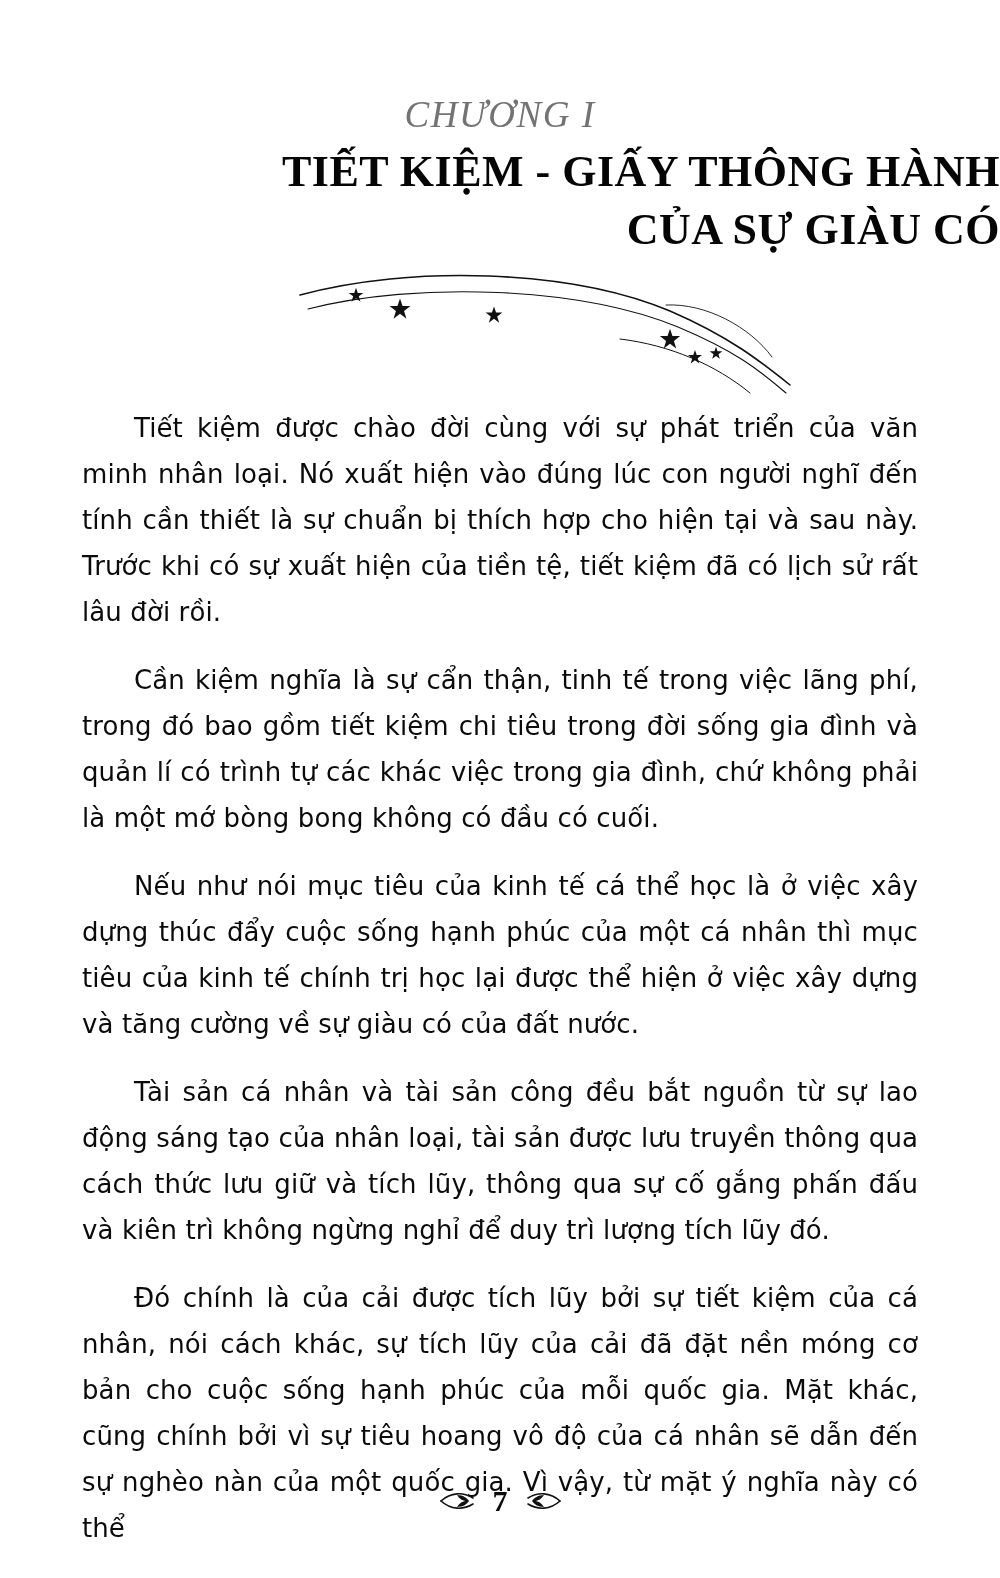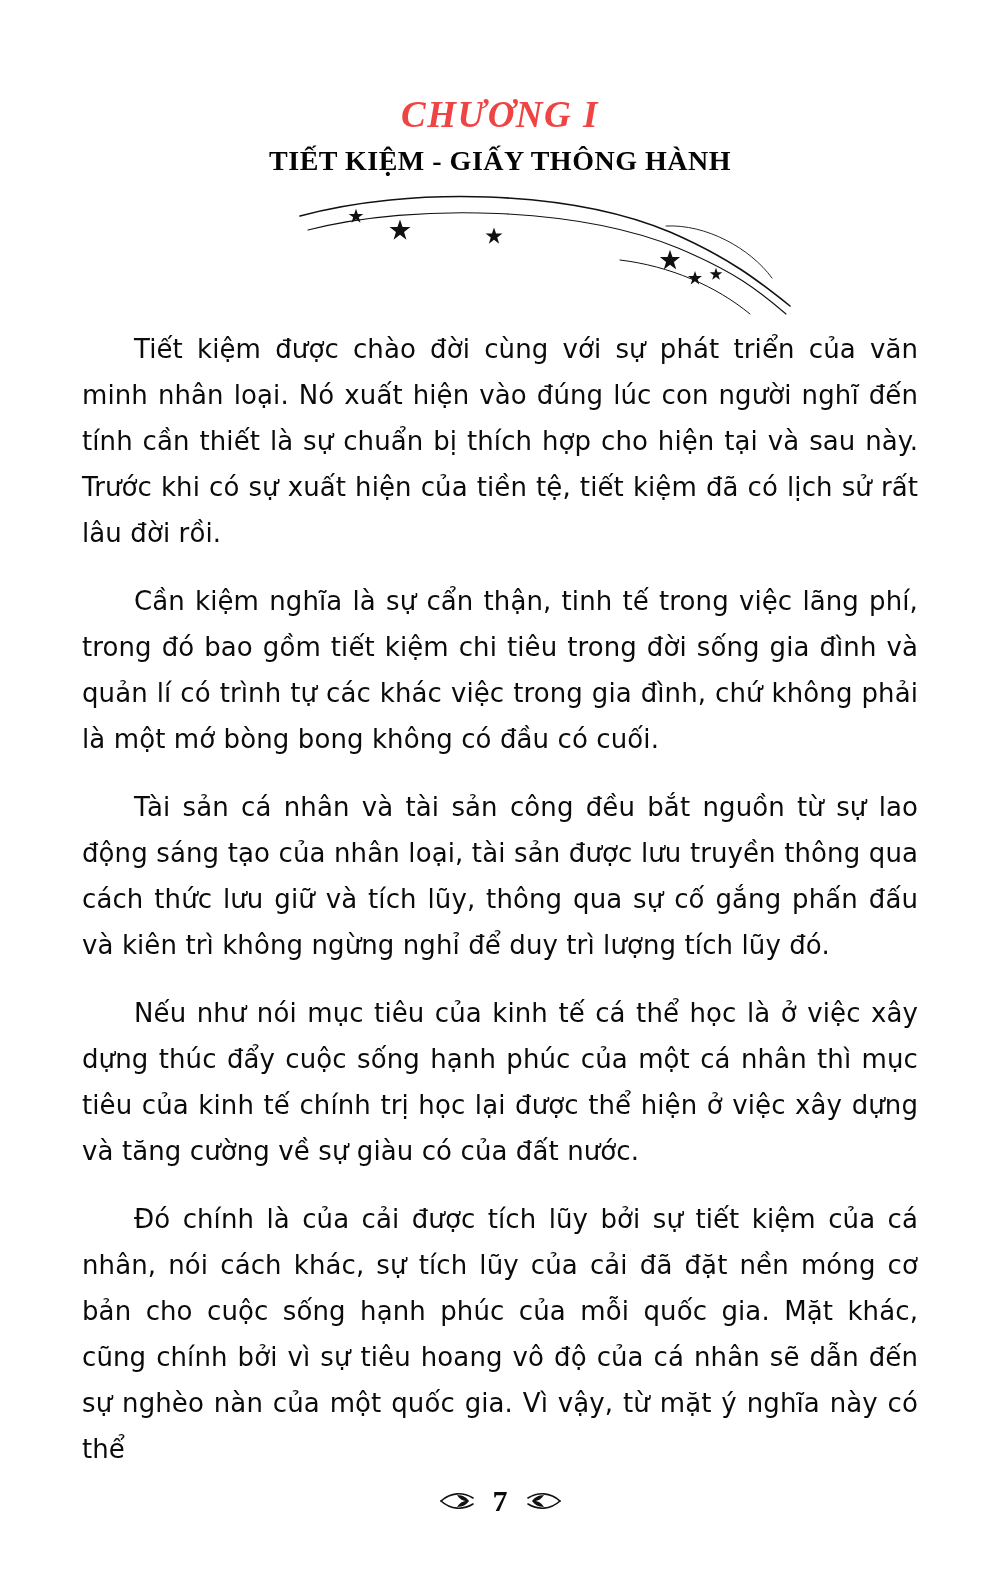--- a/index.html
+++ b/index.html
@@ -22,34 +22,35 @@
   }
 
   
   .chapter-head {
     text-align: center;
     padding-top: 96px;
   }
   .chapter-label {
     font-family: "Liberation Serif", serif;
     font-style: italic;
-    font-weight: 700;
+    font-weight: 400;
     font-size: 37px;
     letter-spacing: 1.5px;
     line-height: 1.05;
-    color: #ef4444;
+    color: #737373;
   }
   .chapter-title {
     font-family: "Liberation Serif", serif;
     font-weight: 700;
-    font-size: 28px;
+    font-size: 44px;
     line-height: 1.32;
     letter-spacing: 0.5px;
     margin-top: 8px;
     color: #050505;
+    text-align: right;
   }
   .chapter-title .line2 {
     display: block;
   }
 
   
   .ornament {
     position: relative;
     height: 150px;
     margin-top: -6px;
@@ -104,20 +105,21 @@
 </style>
 </head>
 <body>
 
 <div class="page">
 
   <div class="chapter-head">
     <div class="chapter-label">CHƯƠNG I</div>
     <div class="chapter-title">
       <span class="line1">TIẾT KIỆM - GIẤY THÔNG HÀNH</span>
+      <span class="line2">CỦA SỰ GIÀU CÓ</span>
     </div>
   </div>
 
   <div class="ornament">
     <svg width="700" height="150" viewBox="0 0 700 150" fill="none" aria-hidden="true">
 
       <path d="M150 42 C 260 12, 420 16, 520 58 C 580 84, 610 108, 640 132" stroke="#111" stroke-width="1.6" fill="none" stroke-linecap="round"></path>
       <path d="M158 56 C 268 28, 430 34, 528 74 C 585 98, 608 116, 636 140" stroke="#111" stroke-width="1.1" fill="none" stroke-linecap="round"></path>
       <path d="M470 86 C 520 92, 566 112, 600 140" stroke="#111" stroke-width="1" fill="none" stroke-linecap="round"></path>
       <path d="M516 52 C 556 50, 600 74, 622 104" stroke="#111" stroke-width="0.9" fill="none" stroke-linecap="round"></path>
@@ -141,22 +143,22 @@
         <g transform="translate(566,100) scale(0.9)">
           <path d="M0 -7 L1.7 -2 L7 -2 L2.7 1.3 L4.3 6.5 L0 3.2 L-4.3 6.5 L-2.7 1.3 L-7 -2 L-1.7 -2 Z"></path>
         </g>
       </g>
     </svg>
   </div>
 
   <div class="body-text">
     <p class="para">Tiết kiệm được chào đời cùng với sự phát triển của văn minh nhân loại. Nó xuất hiện vào đúng lúc con người nghĩ đến tính cần thiết là sự chuẩn bị thích hợp cho hiện tại và sau này. Trước khi có sự xuất hiện của tiền tệ, tiết kiệm đã có lịch sử rất lâu đời rồi.</p>
     <p class="para">Cần kiệm nghĩa là sự cẩn thận, tinh tế trong việc lãng phí, trong đó bao gồm tiết kiệm chi tiêu trong đời sống gia đình và quản lí có trình tự các khác việc trong gia đình, chứ không phải là một mớ bòng bong không có đầu có cuối.</p>
+    <p class="para">Nếu như nói mục tiêu của kinh tế cá thể học là ở việc xây dựng thúc đẩy cuộc sống hạnh phúc của một cá nhân thì mục tiêu của kinh tế chính trị học lại được thể hiện ở việc xây dựng và tăng cường về sự giàu có của đất nước.</p>
     <p class="para">Tài sản cá nhân và tài sản công đều bắt nguồn từ sự lao động sáng tạo của nhân loại, tài sản được lưu truyền thông qua cách thức lưu giữ và tích lũy, thông qua sự cố gắng phấn đấu và kiên trì không ngừng nghỉ để duy trì lượng tích lũy đó.</p>
-    <p class="para">Nếu như nói mục tiêu của kinh tế cá thể học là ở việc xây dựng thúc đẩy cuộc sống hạnh phúc của một cá nhân thì mục tiêu của kinh tế chính trị học lại được thể hiện ở việc xây dựng và tăng cường về sự giàu có của đất nước.</p>
     <p class="para">Đó chính là của cải được tích lũy bởi sự tiết kiệm của cá nhân, nói cách khác, sự tích lũy của cải đã đặt nền móng cơ bản cho cuộc sống hạnh phúc của mỗi quốc gia. Mặt khác, cũng chính bởi vì sự tiêu hoang vô độ của cá nhân sẽ dẫn đến sự nghèo nàn của một quốc gia. Vì vậy, từ mặt ý nghĩa này có thể</p>
   </div>
 
   <div class="page-footer">
     <div class="folio">
       <span>
         <svg width="44" height="26" viewBox="0 0 44 26" fill="none" aria-hidden="true">
           <path d="M2 13 C 12 4, 24 4, 34 10" stroke="#111" stroke-width="1.6" fill="none" stroke-linecap="round"></path>
           <path d="M2 13 C 12 22, 24 22, 34 16" stroke="#111" stroke-width="1.6" fill="none" stroke-linecap="round"></path>
           <path d="M18 7 C 24 7, 28 10, 30 13 C 26 14, 21 12, 18 7 Z" fill="#111"></path>

